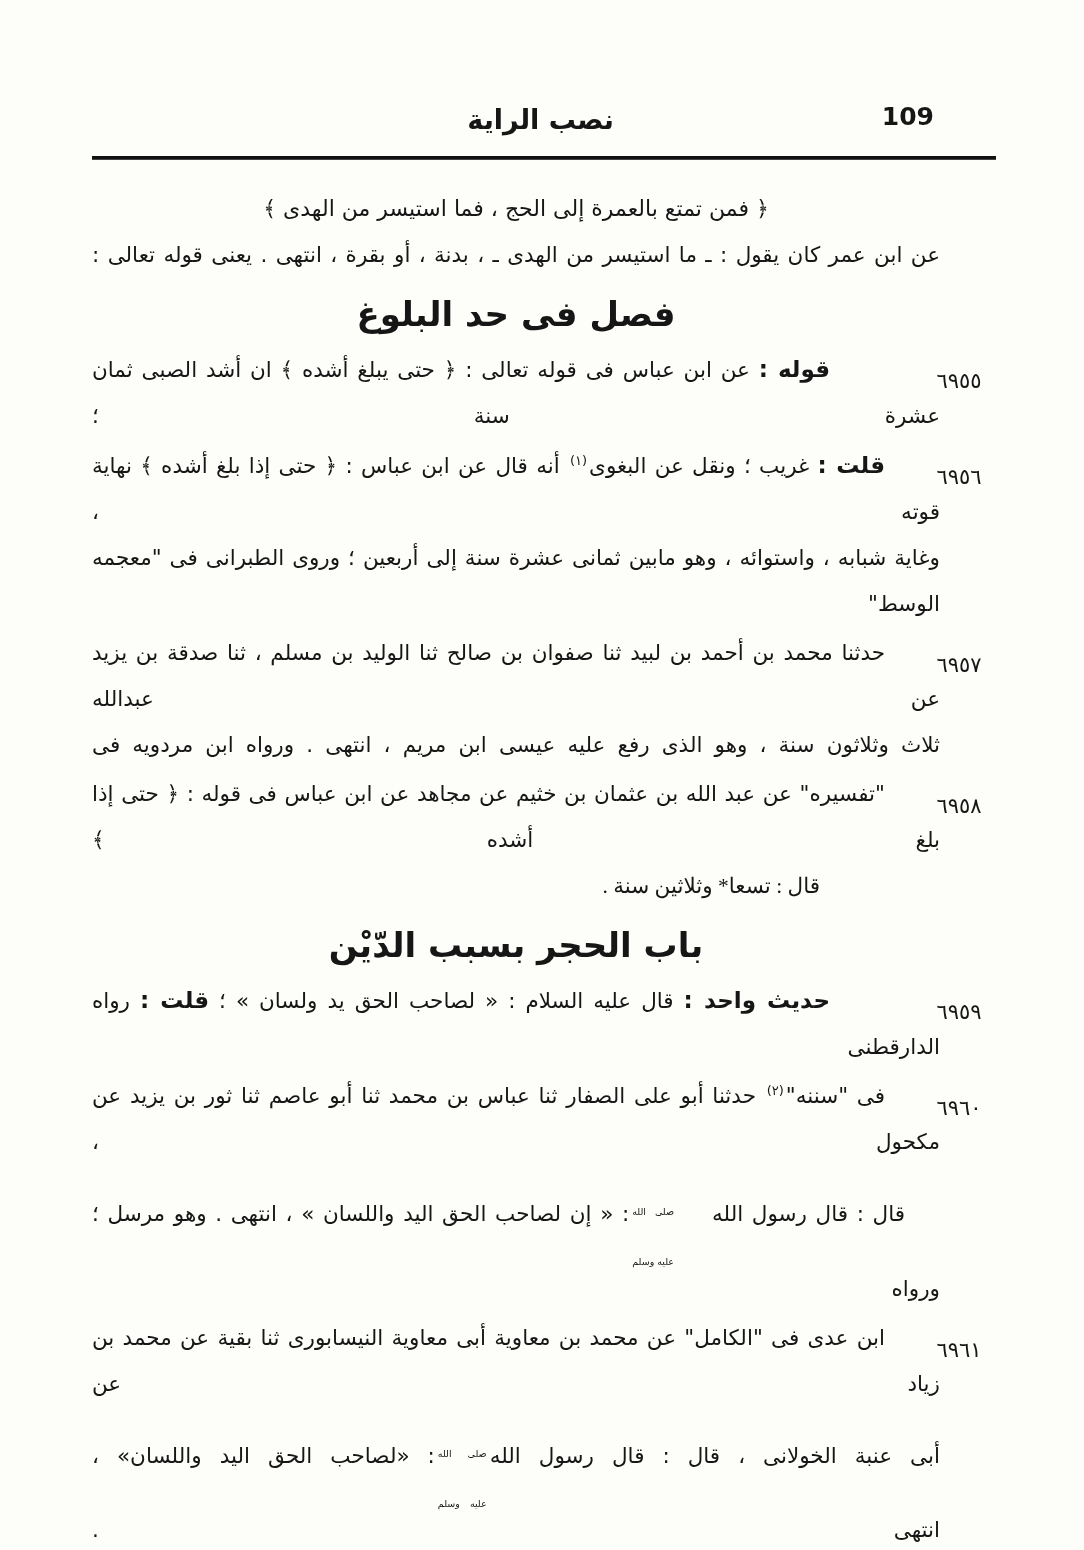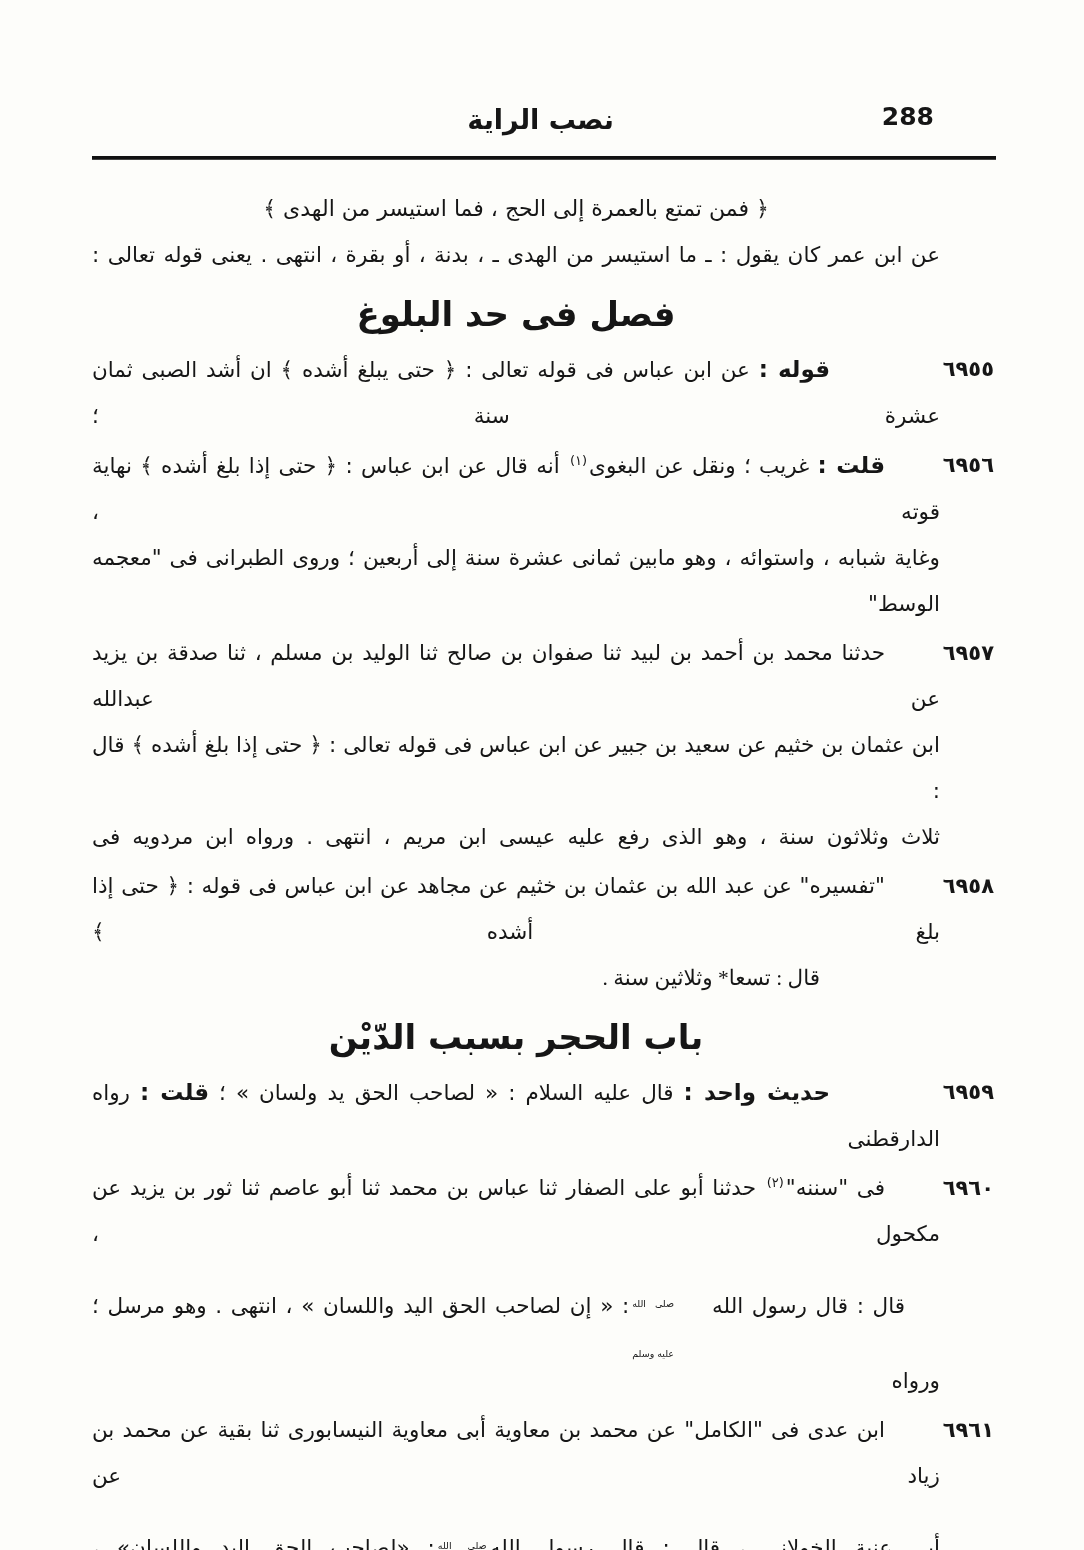--- a/index.html
+++ b/index.html
@@ -73,24 +73,24 @@
   .sect{
     text-align:center; text-align-last:center;
     font-weight:bold;
     margin:10px 0 6px 0;
   }
   .h-fasl,.h-bab{ font-size:34px; line-height:52px; }
   
   .entry{ position:relative; margin:0 0 3px 0; }
   .hnum{
     position:absolute;
-    top:0; right:-54px;
+    top:12px; right:-54px;
     width:70px;
-    font-size:21px; font-weight:bold;
-    text-align:right;
+    font-size:21px; font-weight:normal;
+    text-align:center;
     letter-spacing:1px;
   }
   .ind-sm{ text-indent:55px; }
   .ind-md{ text-indent:35px; }
   .ind-lg{ text-indent:110px; }
   .tail1{ padding-right:120px; }
   .spread{ word-spacing:7px; }
   
   .saw{
     display:inline-block;
@@ -103,21 +103,21 @@
   }
   .saw-l{ display:block;margin-top:40px; }
 </style>
 </head>
 <body>
 
 <div class="page">
 
   <div class="hdr">
     <div class="btitle">نصب الراية</div>
-    <div class="pageno">288</div>
+    <div class="pageno">109</div>
   </div>
   <div class="hrule"></div>
 
   <div class="bodycol">
 
     <div class="l center quran">﴿ فمن تمتع بالعمرة إلى الحج ، فما استيسر من الهدى ﴾</div>
     <div class="l">عن ابن عمر كان يقول : ـ ما استيسر من الهدى ـ ، بدنة ، أو بقرة ، انتهى . يعنى قوله تعالى :</div>
 
     <div class="sect h-fasl">فصل فى حد البلوغ</div>
 
@@ -135,21 +135,20 @@
         <span class="lead">قلت :</span>
         <span>غريب ؛ ونقل عن البغوى</span><span class="fnref">(١)</span>
         <span>أنه قال عن ابن عباس : ﴿ حتى إذا بلغ أشده ﴾ نهاية قوته ،</span>
       </div>
       <div class="l">وغاية شبابه ، واستوائه ، وهو مابين ثمانى عشرة سنة إلى أربعين ؛ وروى الطبرانى فى "معجمه الوسط"</div>
     </div>
 
     <div class="entry">
       <span class="hnum">٦٩٥٧</span>
       <div class="l ind-sm">حدثنا محمد بن أحمد بن لبيد ثنا صفوان بن صالح ثنا الوليد بن مسلم ، ثنا صدقة بن يزيد عن عبدالله</div>
-      <div class="l">ابن عثمان بن خثيم عن سعيد بن جبير عن ابن عباس فى قوله تعالى : ﴿ حتى إذا بلغ أشده ﴾ قال :</div>
       <div class="l">ثلاث وثلاثون سنة ، وهو الذى رفع عليه عيسى ابن مريم ، انتهى . ورواه ابن مردويه فى</div>
     </div>
 
     <div class="entry">
       <span class="hnum">٦٩٥٨</span>
       <div class="l ind-sm">"تفسيره" عن عبد الله بن عثمان بن خثيم عن مجاهد عن ابن عباس فى قوله : ﴿ حتى إذا بلغ أشده ﴾</div>
       <div class="l rright tail1">قال : تسعا* وثلاثين سنة .</div>
     </div>
 
     <div class="sect h-bab">باب الحجر بسبب الدّيْن</div>

